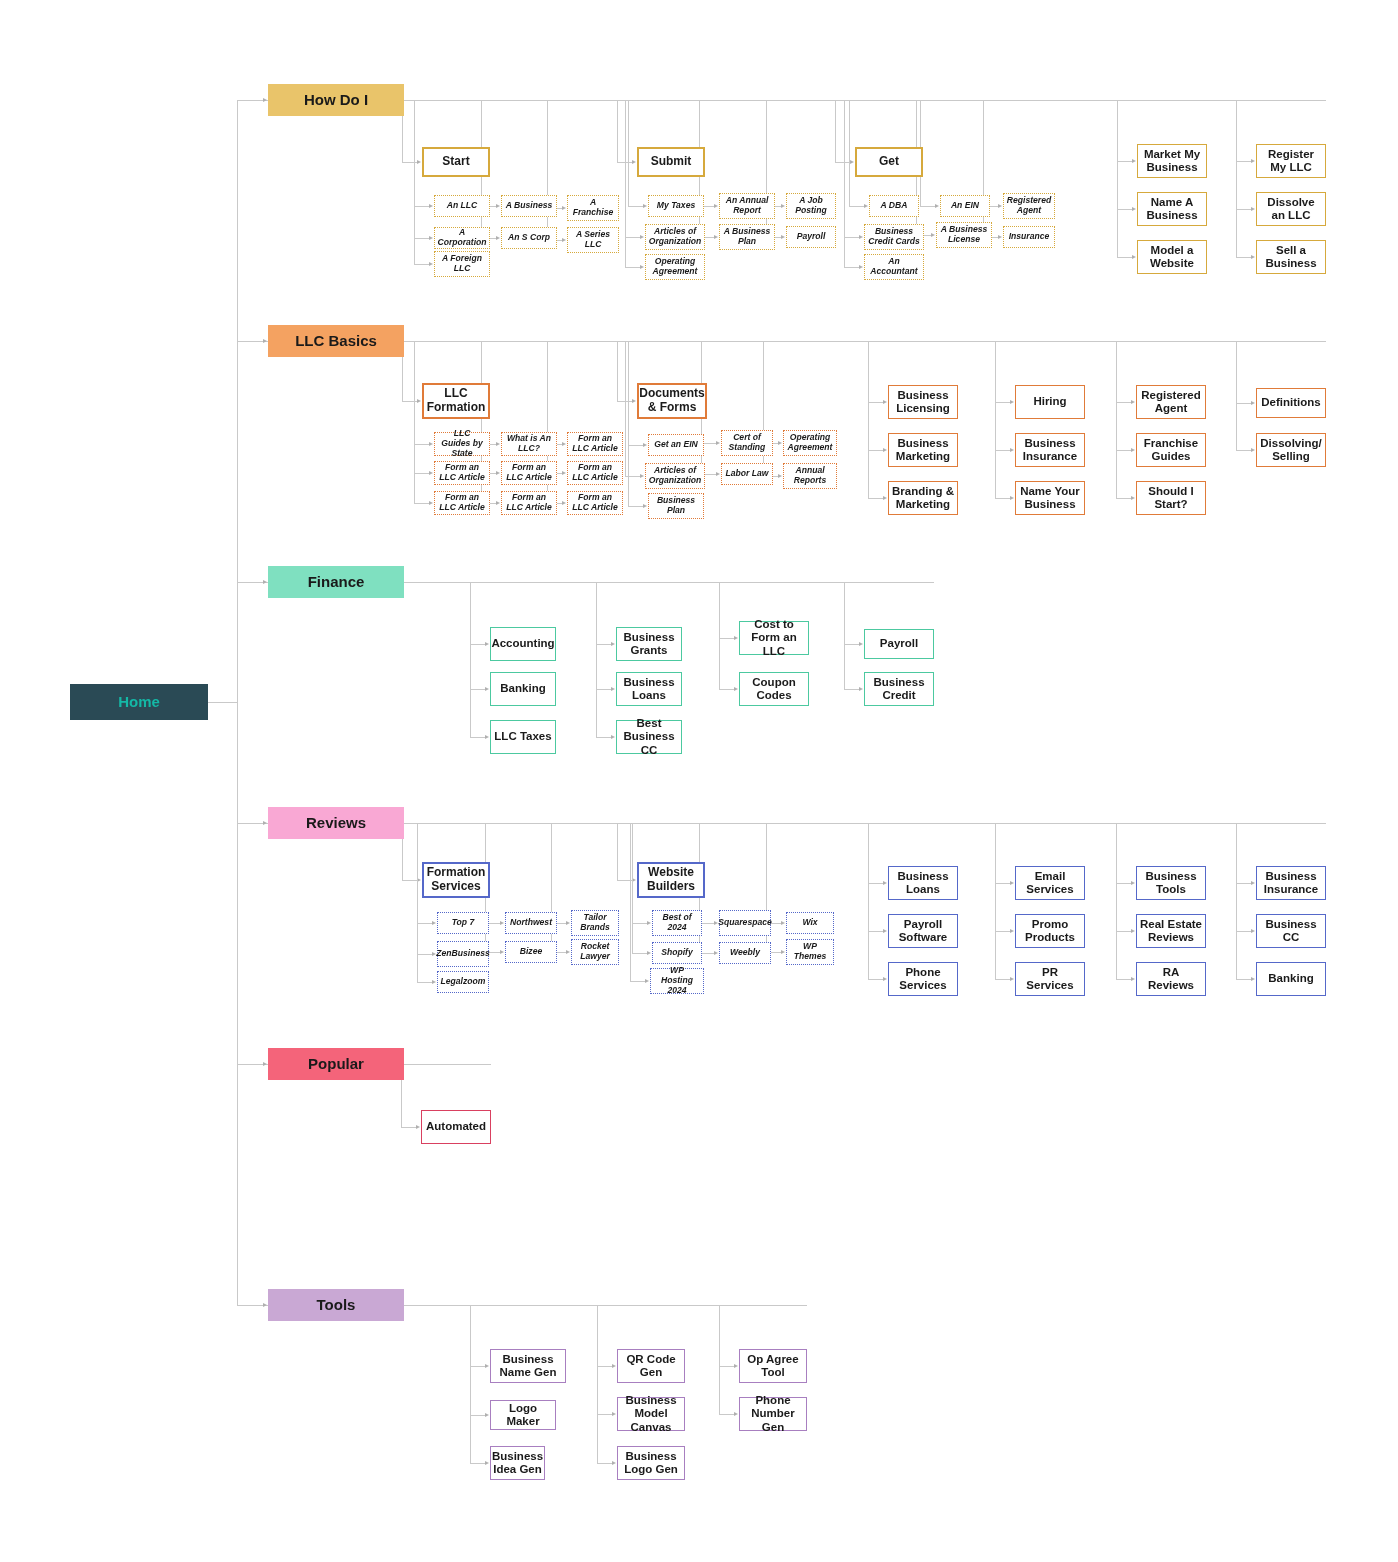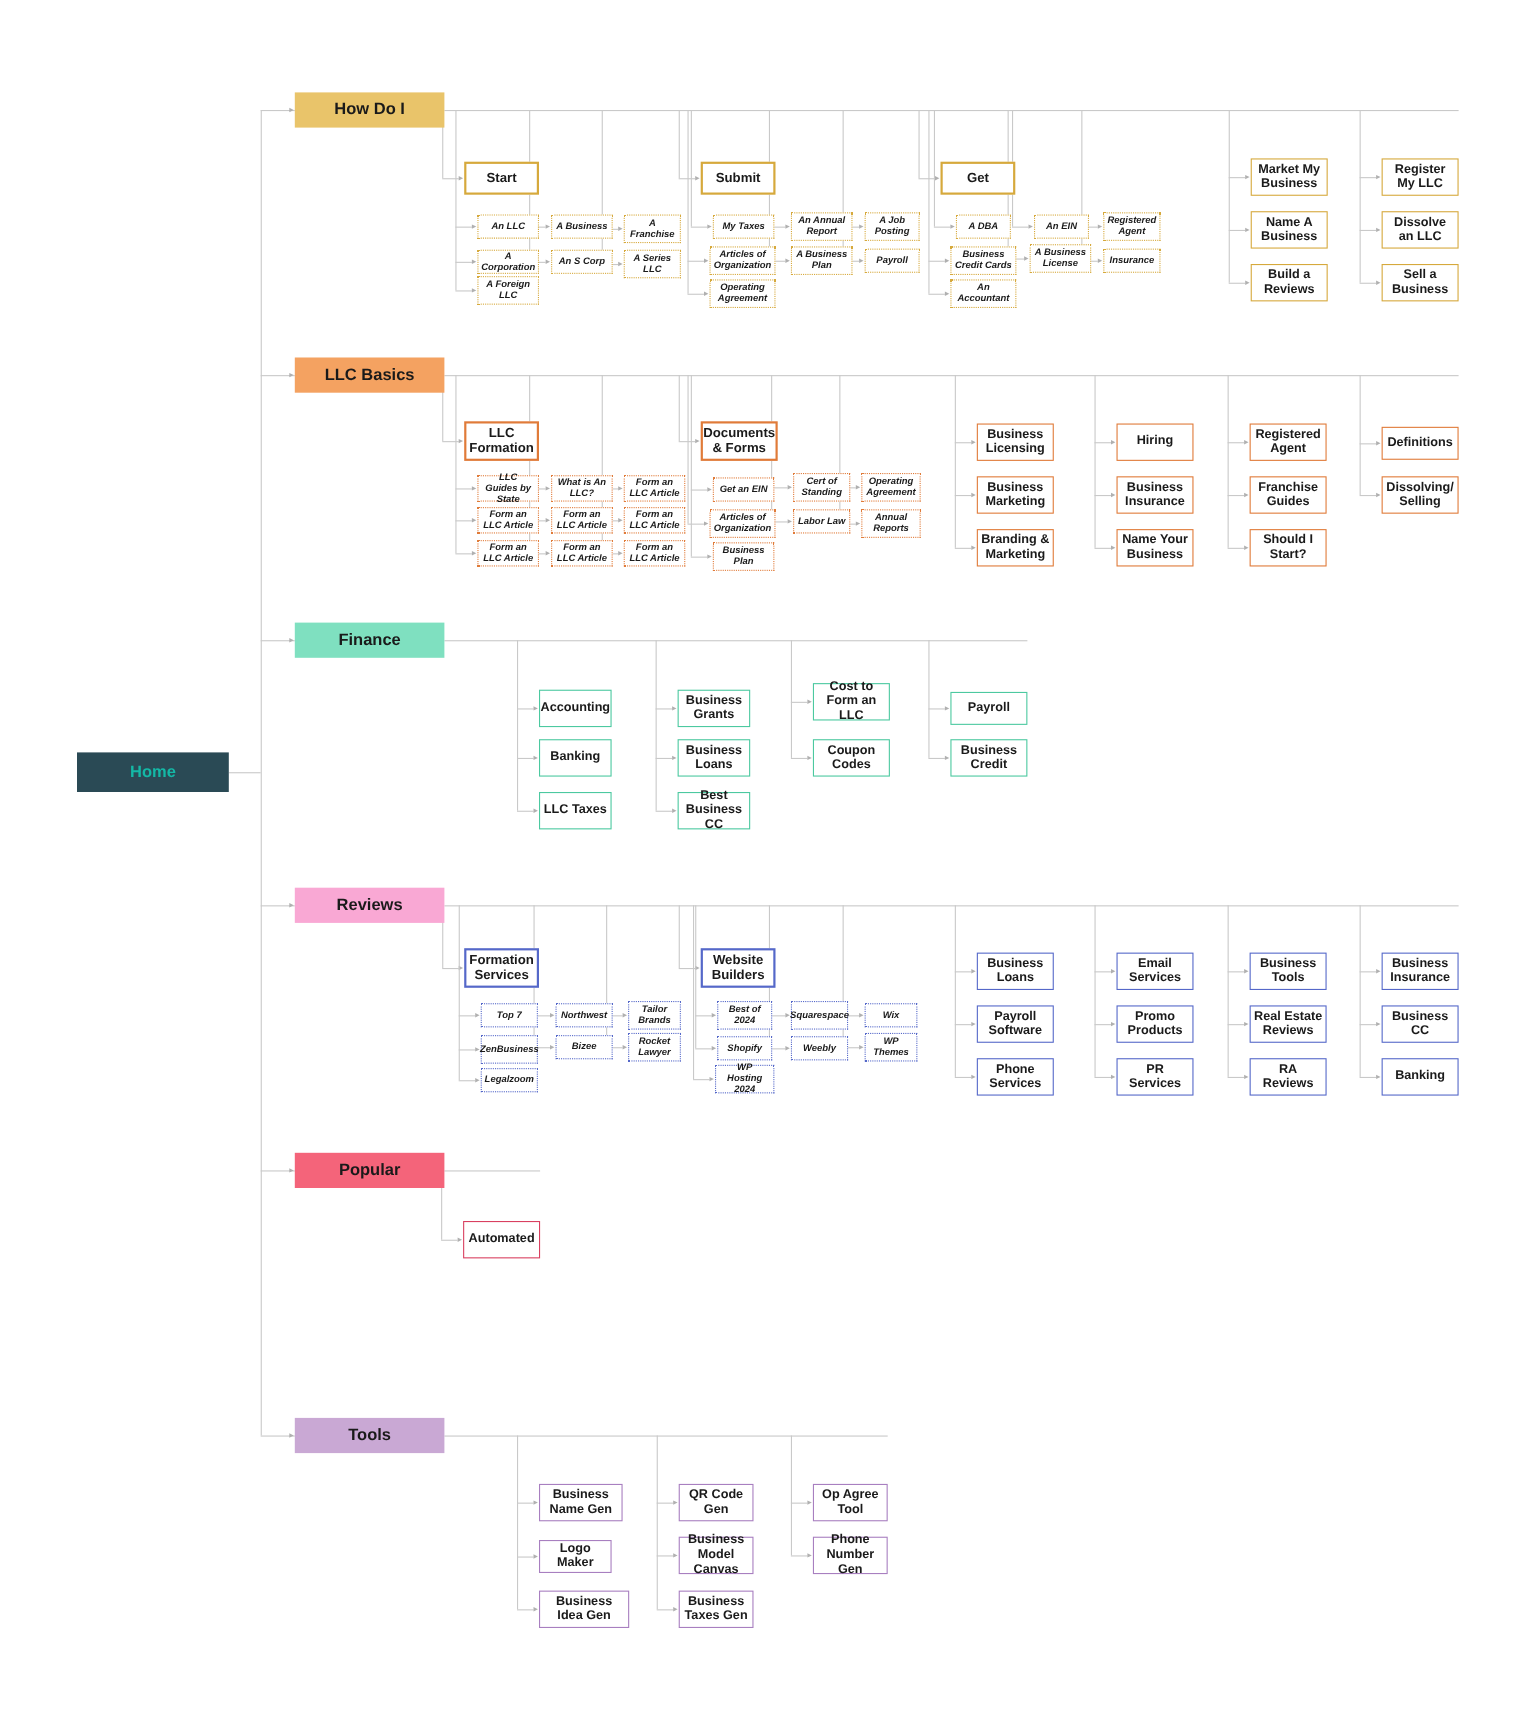--- a/index.html
+++ b/index.html
@@ -387,21 +387,21 @@
       <div class="node lvl1" style="left: 855px; top: 147px; width: 68px; height: 30px; border-color: rgb(214, 169, 60); padding: 2px 3px;">Get</div>
       <div class="node leaf" style="left: 869px; top: 195px; width: 50px; height: 22px; border-color: rgb(214, 169, 60); padding: 2px 3px;">A DBA</div>
       <div class="node leaf" style="left: 864px; top: 224px; width: 60px; height: 26px; border-color: rgb(214, 169, 60); padding: 2px 3px;">Business Credit Cards</div>
       <div class="node leaf" style="left: 864px; top: 254px; width: 60px; height: 26px; border-color: rgb(214, 169, 60); padding: 2px 3px;">An Accountant</div>
       <div class="node leaf" style="left: 940px; top: 195px; width: 50px; height: 22px; border-color: rgb(214, 169, 60); padding: 2px 3px;">An EIN</div>
       <div class="node leaf" style="left: 936px; top: 222px; width: 56px; height: 26px; border-color: rgb(214, 169, 60); padding: 2px 3px;">A Business License</div>
       <div class="node leaf" style="left: 1003px; top: 193px; width: 52px; height: 26px; border-color: rgb(214, 169, 60); padding: 2px 3px;">Registered Agent</div>
       <div class="node leaf" style="left: 1003px; top: 226px; width: 52px; height: 22px; border-color: rgb(214, 169, 60); padding: 2px 3px;">Insurance</div>
       <div class="node lvl2" style="left: 1137px; top: 144px; width: 70px; height: 34px; border-color: rgb(214, 169, 60); padding: 2px 3px;">Market My Business</div>
       <div class="node lvl2" style="left: 1137px; top: 192px; width: 70px; height: 34px; border-color: rgb(214, 169, 60); padding: 2px 3px;">Name A Business</div>
-      <div class="node lvl2" style="left: 1137px; top: 240px; width: 70px; height: 34px; border-color: rgb(214, 169, 60); padding: 2px 3px;">Build a Reviews</div>
+      <div class="node lvl2" style="left: 1137px; top: 240px; width: 70px; height: 34px; border-color: rgb(214, 169, 60); padding: 2px 3px;">Model a Website</div>
       <div class="node lvl2" style="left: 1256px; top: 144px; width: 70px; height: 34px; border-color: rgb(214, 169, 60); padding: 2px 3px;">Register My LLC</div>
       <div class="node lvl2" style="left: 1256px; top: 192px; width: 70px; height: 34px; border-color: rgb(214, 169, 60); padding: 2px 3px;">Dissolve an LLC</div>
       <div class="node lvl2" style="left: 1256px; top: 240px; width: 70px; height: 34px; border-color: rgb(214, 169, 60); padding: 2px 3px;">Sell a Business</div>
       <div class="node section" style="left: 268px; top: 325px; width: 136px; height: 32px; background: rgb(244, 162, 97);">LLC Basics</div>
       <div class="node lvl1" style="left: 422px; top: 383px; width: 68px; height: 36px; border-color: rgb(224, 123, 57); padding: 2px 3px;">LLC Formation</div>
       <div class="node leaf" style="left: 434px; top: 432px; width: 56px; height: 24px; border-color: rgb(224, 123, 57); padding: 2px 3px;">LLC Guides by State</div>
       <div class="node leaf" style="left: 434px; top: 461px; width: 56px; height: 24px; border-color: rgb(224, 123, 57); padding: 2px 3px;">Form an LLC Article</div>
       <div class="node leaf" style="left: 434px; top: 491px; width: 56px; height: 24px; border-color: rgb(224, 123, 57); padding: 2px 3px;">Form an LLC Article</div>
       <div class="node leaf" style="left: 501px; top: 432px; width: 56px; height: 24px; border-color: rgb(224, 123, 57); padding: 2px 3px;">What is An LLC?</div>
       <div class="node leaf" style="left: 501px; top: 461px; width: 56px; height: 24px; border-color: rgb(224, 123, 57); padding: 2px 3px;">Form an LLC Article</div>
@@ -466,20 +466,20 @@
       <div class="node lvl2" style="left: 1136px; top: 914px; width: 70px; height: 34px; border-color: rgb(85, 104, 201); padding: 2px 3px;">Real Estate Reviews</div>
       <div class="node lvl2" style="left: 1136px; top: 962px; width: 70px; height: 34px; border-color: rgb(85, 104, 201); padding: 2px 3px;">RA Reviews</div>
       <div class="node lvl2" style="left: 1256px; top: 866px; width: 70px; height: 34px; border-color: rgb(85, 104, 201); padding: 2px 3px;">Business Insurance</div>
       <div class="node lvl2" style="left: 1256px; top: 914px; width: 70px; height: 34px; border-color: rgb(85, 104, 201); padding: 2px 3px;">Business CC</div>
       <div class="node lvl2" style="left: 1256px; top: 962px; width: 70px; height: 34px; border-color: rgb(85, 104, 201); padding: 2px 3px;">Banking</div>
       <div class="node section" style="left: 268px; top: 1048px; width: 136px; height: 32px; background: rgb(244, 100, 122);">Popular</div>
       <div class="node lvl2" style="left: 421px; top: 1110px; width: 70px; height: 34px; border-color: rgb(217, 64, 96); padding: 2px 3px;">Automated</div>
       <div class="node section" style="left: 268px; top: 1289px; width: 136px; height: 32px; background: rgb(201, 168, 212);">Tools</div>
       <div class="node lvl2" style="left: 490px; top: 1349px; width: 76px; height: 34px; border-color: rgb(168, 127, 192); padding: 2px 3px;">Business Name Gen</div>
       <div class="node lvl2" style="left: 490px; top: 1400px; width: 66px; height: 30px; border-color: rgb(168, 127, 192); padding: 2px 3px;">Logo Maker</div>
-      <div class="node lvl2" style="left: 490px; top: 1446px; width: 82px; height: 34px; border-color: rgb(168, 127, 192); padding: 2px 3px;">Business Idea Gen</div>
+      <div class="node lvl2" style="left: 490px; top: 1446px; width: 55px; height: 34px; border-color: rgb(168, 127, 192); padding: 2px 3px;">Business Idea Gen</div>
       <div class="node lvl2" style="left: 617px; top: 1349px; width: 68px; height: 34px; border-color: rgb(168, 127, 192); padding: 2px 3px;">QR Code Gen</div>
       <div class="node lvl2" style="left: 617px; top: 1397px; width: 68px; height: 34px; border-color: rgb(168, 127, 192); padding: 2px 3px;">Business Model Canvas</div>
-      <div class="node lvl2" style="left: 617px; top: 1446px; width: 68px; height: 34px; border-color: rgb(168, 127, 192); padding: 2px 3px;">Business Taxes Gen</div>
+      <div class="node lvl2" style="left: 617px; top: 1446px; width: 68px; height: 34px; border-color: rgb(168, 127, 192); padding: 2px 3px;">Business Logo Gen</div>
       <div class="node lvl2" style="left: 739px; top: 1349px; width: 68px; height: 34px; border-color: rgb(168, 127, 192); padding: 2px 3px;">Op Agree Tool</div>
       <div class="node lvl2" style="left: 739px; top: 1397px; width: 68px; height: 34px; border-color: rgb(168, 127, 192); padding: 2px 3px;">Phone Number Gen</div>
     </div>
 </div>
 
 </body></html>

